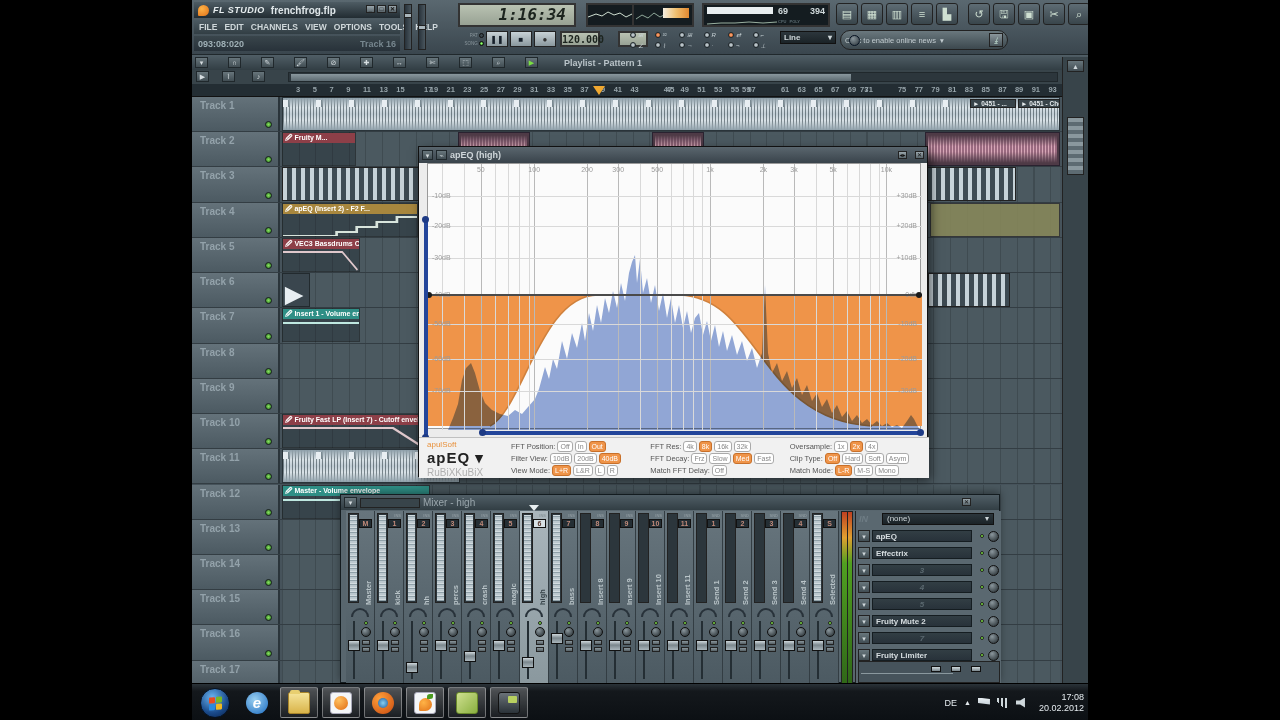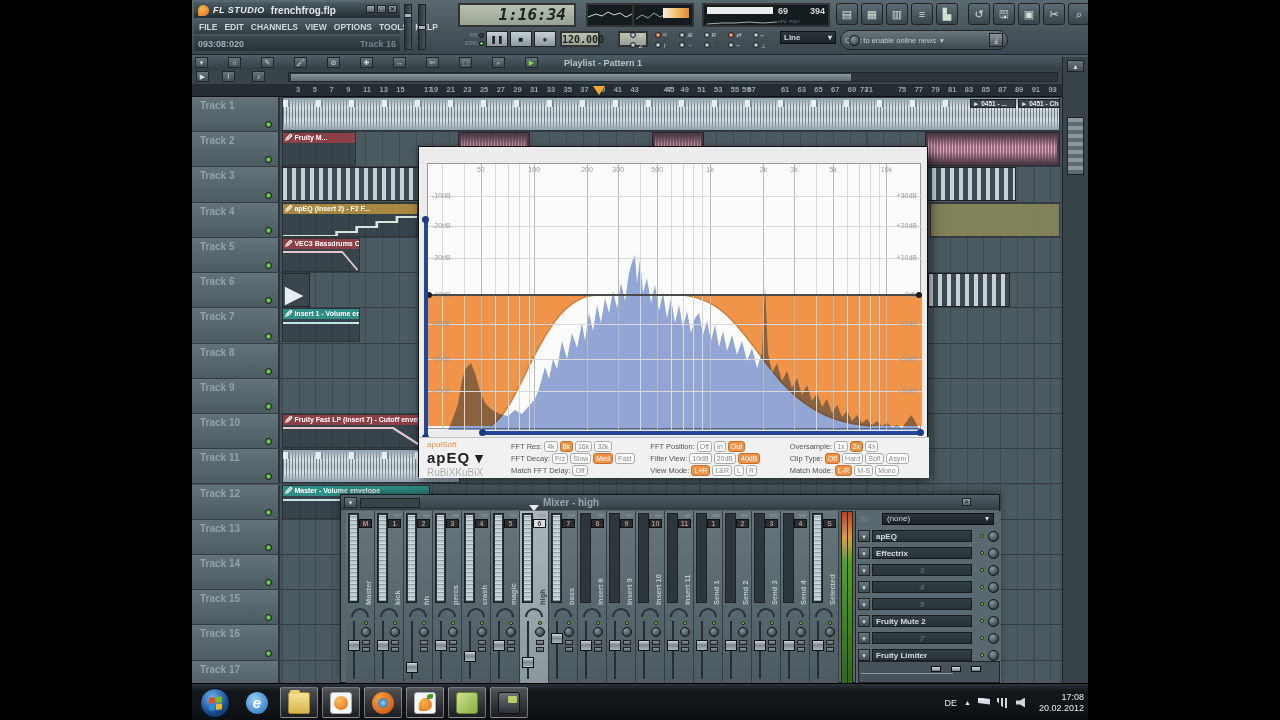--- a/index.html
+++ b/index.html
@@ -142,21 +142,21 @@
   .ctrlrow{display:flex;align-items:center;gap:2px;height:11px;}
   .ctrlrow .lb{text-align:right;white-space:nowrap;}
   .opt{border:1px solid #aaa;border-radius:3px;background:#fff;color:#888;padding:0 2px;font-size:7px;line-height:9px;}
   .opt.on{background:#ef9449;border-color:#c8702a;color:#fff;}
 
   
   .mixer{position:absolute;left:148px;top:494px;width:660px;height:189px;background:#58666e;
          border:1px solid #141c20;box-shadow:0 -2px 8px rgba(0,0,0,.4);}
   .mx-tb{position:absolute;left:0;top:0;width:100%;height:15px;background:linear-gradient(#505e66,#323e44);
          display:flex;align-items:center;gap:3px;padding:0 3px;}
-  .mx-title{color:#9aa6ac;font-size:10px;font-weight:bold;margin-left:120px;}
+  .mx-title{color:#9aa6ac;font-size:10px;font-weight:normal;}
   .mx-field{width:60px;height:10px;background:#38444a;border:1px solid #222;}
   .strips{position:absolute;left:5px;top:16px;height:173px;display:flex;}
   .strip{position:relative;width:29px;height:173px;background:linear-gradient(#67757d,#4c5a62);
          border-right:1px solid #333d43;}
   .strip.sel{background:linear-gradient(#aab6bc,#8a989e);}
   .meter{position:absolute;left:2px;top:2px;width:11px;height:90px;background:#2c363c;border:1px solid #222;}
   .meter.lit i{position:absolute;inset:1px;
      background:repeating-linear-gradient(180deg,#d3dce0 0 1px,#8fa0a8 1px 2px,#bcc8ce 2px 4px);}
   .stag{position:absolute;right:2px;top:2px;font-size:4px;color:#8a969c;font-weight:bold;}
   .snum{position:absolute;right:2px;top:8px;width:13px;height:9px;background:#242e34;border:1px solid #111;
@@ -931,20 +931,29 @@
       <div class="fx-eq">
         <i class="fl" style="left:72px;"></i>
         <i class="fl" style="left:92px;"></i>
         <i class="fl" style="left:112px;"></i>
         <i class="mid"></i>
       </div>
     </div>
   </div>
 
   <div class="apeq">
+    <div class="apeq-tb">
+      <div class="mini" style="height:10px;width:11px;line-height:9px;">▾</div>
+      <div class="mini" style="height:10px;width:11px;line-height:9px;">⌁</div>
+      <span class="apeq-title">apEQ (high)</span>
+      <div style="position:absolute;right:20px;display:flex;gap:1px;">
+        <div class="wbtn">◂▸</div>
+      </div>
+      <div class="wbtn" style="position:absolute;right:3px;">✕</div>
+    </div>
     <div class="graph" id="eqgraph">
       <svg width="494" height="266" viewBox="0 0 494 266" style="position:absolute;left:0;top:0;">
         <rect x="0" y="131" width="494" height="131" fill="#ef9449"></rect>
         <path d="M62,262 C95,245 113,131 170,131 L252,131 C332,134 330,256 444,262 Z" fill="#fbfbfb"></path>
         <path d="M62,262 C95,245 113,131 170,131 L252,131 C332,134 330,256 444,262" fill="none" stroke="#d0813c" stroke-width="1.6"></path>
         <path style="mix-blend-mode:multiply" fill="#93a9d9" d="M20,266 L25,254 30,240 34,216 38,204 43,199 47,209 52,227 57,239 64,246 72,250 80,252 87,246 94,250 100,243 107,235 111,225 117,203 121,215 125,195 129,205 134,177 139,195 144,169 149,184 154,159 157,177 161,149 165,167 169,141 173,159 177,134 181,149 185,127 189,144 193,119 197,137 201,109 204,98 207,91 209,119 212,95 215,129 219,114 223,139 227,121 231,147 235,129 239,154 243,134 247,159 251,141 255,164 259,147 263,169 267,154 271,149 275,171 279,157 283,177 287,161 291,183 295,167 299,187 304,171 309,191 314,177 319,197 324,184 329,204 334,189 337,121 340,189 344,209 349,199 354,217 359,207 364,224 369,214 374,231 379,221 384,237 389,229 394,243 399,235 404,249 409,241 414,253 419,247 424,257 429,251 434,259 439,255 444,261 449,257 454,262 459,259 464,263 469,261 474,264 479,257 483,251 486,255 489,261 492,266 Z"></path>
       </svg>
       <div id="eqgrid">
             <div class="gv" style="left: 13.832px;"></div>
             <div class="gv" style="left: 36.062px;"></div>
@@ -1015,57 +1024,57 @@
     <div class="bdot" style="left:498px;top:282px;"></div>
     <div class="apeq-panel">
       <div class="brand">
         <div class="a1">apulSoft</div>
         <div class="a2"><span>apEQ</span> ▾</div>
         <div class="a3">RuBiXKuBiX</div>
       </div>
       <div id="eqcontrols" style="display:flex;flex:1;">
             <div class="ctrlcol" style="flex: 1 1 0%;">
               <div class="ctrlrow">
+                <div class="lb">FFT Position:</div>
+                <div class="opt">Off</div>
+                <div class="opt">In</div>
+                <div class="opt on">Out</div>
+              </div>
+              <div class="ctrlrow">
+                <div class="lb">Filter View:</div>
+                <div class="opt">10dB</div>
+                <div class="opt">20dB</div>
+                <div class="opt on">40dB</div>
+              </div>
+              <div class="ctrlrow">
+                <div class="lb">View Mode:</div>
+                <div class="opt on">L+R</div>
+                <div class="opt">L&amp;R</div>
+                <div class="opt">L</div>
+                <div class="opt">R</div>
+              </div>
+            </div>
+            <div class="ctrlcol" style="flex: 1 1 0%;">
+              <div class="ctrlrow">
                 <div class="lb">FFT Res:</div>
                 <div class="opt">4k</div>
                 <div class="opt on">8k</div>
                 <div class="opt">16k</div>
                 <div class="opt">32k</div>
               </div>
               <div class="ctrlrow">
                 <div class="lb">FFT Decay:</div>
                 <div class="opt">Frz</div>
                 <div class="opt">Slow</div>
                 <div class="opt on">Med</div>
                 <div class="opt">Fast</div>
               </div>
               <div class="ctrlrow">
                 <div class="lb">Match FFT Delay:</div>
                 <div class="opt">Off</div>
-              </div>
-            </div>
-            <div class="ctrlcol" style="flex: 1 1 0%;">
-              <div class="ctrlrow">
-                <div class="lb">FFT Position:</div>
-                <div class="opt">Off</div>
-                <div class="opt">In</div>
-                <div class="opt on">Out</div>
-              </div>
-              <div class="ctrlrow">
-                <div class="lb">Filter View:</div>
-                <div class="opt">10dB</div>
-                <div class="opt">20dB</div>
-                <div class="opt on">40dB</div>
-              </div>
-              <div class="ctrlrow">
-                <div class="lb">View Mode:</div>
-                <div class="opt on">L+R</div>
-                <div class="opt">L&amp;R</div>
-                <div class="opt">L</div>
-                <div class="opt">R</div>
               </div>
             </div>
             <div class="ctrlcol" style="flex: 1 1 0%;">
               <div class="ctrlrow">
                 <div class="lb">Oversample:</div>
                 <div class="opt">1x</div>
                 <div class="opt on">2x</div>
                 <div class="opt">4x</div>
               </div>
               <div class="ctrlrow">

